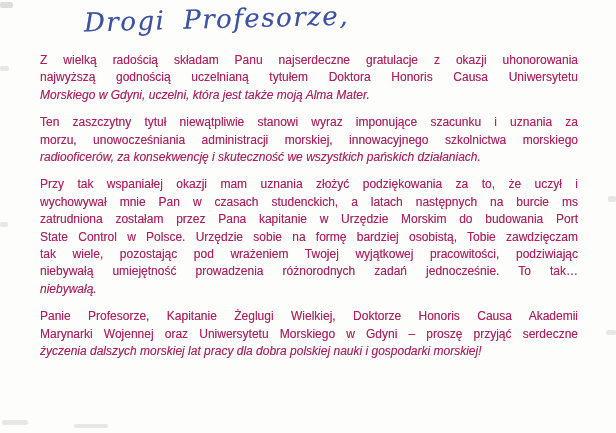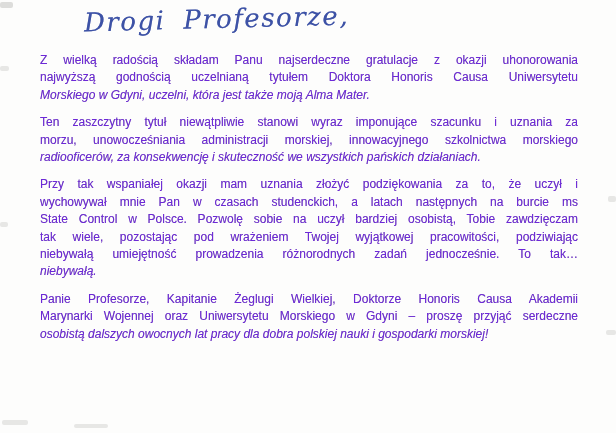--- a/index.html
+++ b/index.html
@@ -27,21 +27,21 @@
     color: #3d52a6;
     transform: rotate(-1.5deg);
     white-space: nowrap;
     text-shadow: 0 0 0.5px rgba(61, 82, 166, 0.55);
   }
   .letter-body {
     position: absolute;
     left: 40px;
     top: 52px;
     width: 538px;
-    color: #6d28d9;
+    color: #be185d;
     font-size: 12px;
     line-height: 17.4px;
     text-shadow: 0 0 0.4px rgba(40, 40, 40, 0.4);
   }
   .para {
     margin: 0 0 10px 0;
   }
   .ln {
     text-align: justify;
     text-align-last: justify;
@@ -87,25 +87,26 @@
         <div class="ln last">Morskiego w Gdyni, uczelni, która jest także moją Alma Mater.</div>
       </div>
       <div class="para">
         <div class="ln">Ten zaszczytny tytuł niewątpliwie stanowi wyraz imponujące szacunku i uznania za</div>
         <div class="ln">morzu, unowocześniania administracji morskiej, innowacyjnego szkolnictwa morskiego</div>
         <div class="ln last">radiooficerów, za konsekwencję i skuteczność we wszystkich pańskich działaniach.</div>
       </div>
       <div class="para">
         <div class="ln">Przy tak wspaniałej okazji mam uznania złożyć podziękowania za to,  że uczył i</div>
         <div class="ln">wychowywał mnie Pan w czasach studenckich,  a latach następnych na burcie ms</div>
-        <div class="ln">State Control w Polsce. Pozwolę sobie na uczył bardziej osobistą, Tobie zawdzięczam</div>
+        <div class="ln">zatrudniona zostałam przez Pana kapitanie w Urzędzie Morskim do budowania Port</div>
+        <div class="ln">State Control w Polsce. Urzędzie sobie na formę bardziej osobistą, Tobie zawdzięczam</div>
         <div class="ln">tak wiele, pozostając pod wrażeniem Twojej wyjątkowej pracowitości, podziwiając</div>
         <div class="ln">niebywałą umiejętność prowadzenia różnorodnych zadań jednocześnie. To tak…</div>
         <div class="ln last">niebywałą.</div>
       </div>
       <div class="para">
         <div class="ln">Panie Profesorze, Kapitanie Żeglugi Wielkiej, Doktorze Honoris Causa Akademii</div>
         <div class="ln">Marynarki Wojennej oraz Uniwersytetu Morskiego w Gdyni – proszę przyjąć serdeczne</div>
-        <div class="ln last">osobistą dalszych owocnych lat pracy dla dobra polskiej nauki i  gospodarki morskiej!</div>
+        <div class="ln last">życzenia dalszych morskiej lat pracy dla dobra polskiej nauki i  gospodarki morskiej!</div>
       </div>
     </div>
 
 </div>
 
 </body></html>

